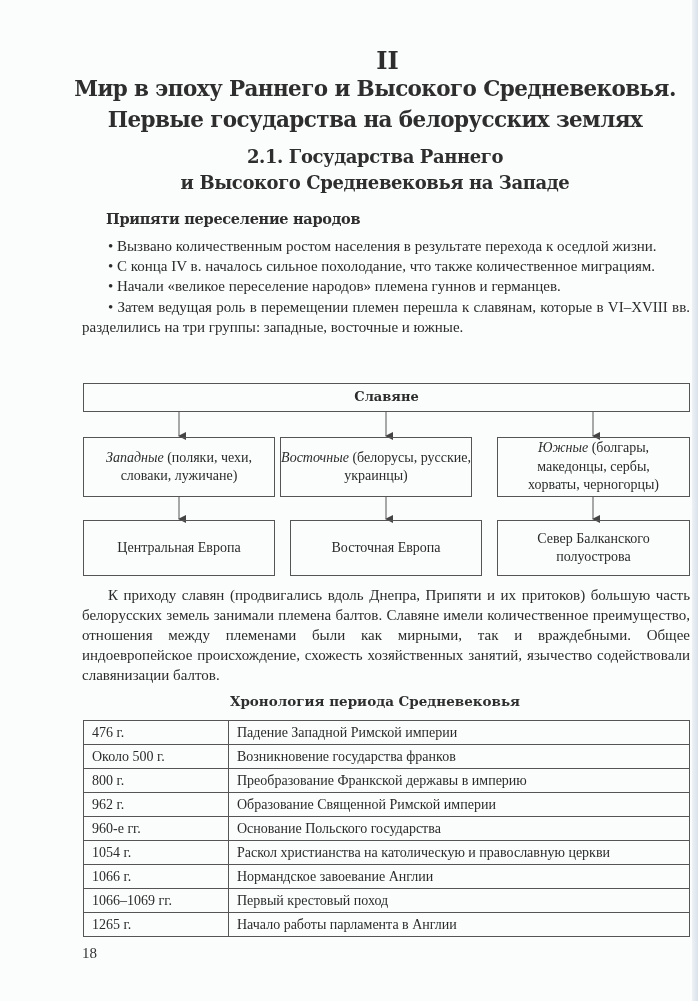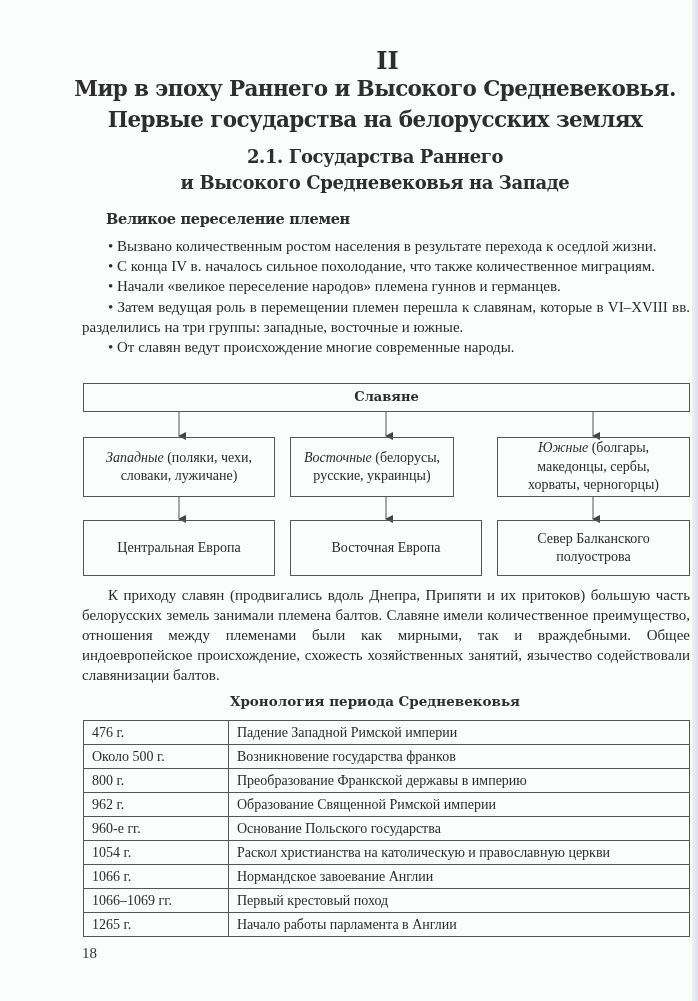--- a/index.html
+++ b/index.html
@@ -42,21 +42,21 @@
     .bullets p { margin: 0; text-indent: 26px; }
     .diagram { position: absolute; left: 0; top: 0; width: 698px; height: 1001px; pointer-events: none; border-radius: 24px; }
     .box {
       position: absolute; border: 1px solid #555; background: transparent;
       display: flex; align-items: center; justify-content: center; text-align: center;
       font-size: 14px; line-height: 18.5px; box-sizing: border-box; pointer-events: auto;
     }
     .box .it { font-style: italic; }
     .box-top { left: 83px; top: 383px; width: 607px; height: 29px; font-weight: bold; font-family: "DejaVu Serif", serif; font-size: 13px; }
     .box-w { left: 83px; top: 437px; width: 192px; height: 60px; }
-    .box-e { left: 290px; top: 437px; width: 164px; height: 60px; }
+    .box-e { left: 280px; top: 437px; width: 192px; height: 60px; }
     .box-s { left: 497px; top: 437px; width: 193px; height: 60px; }
     .box-w2 { left: 83px; top: 520px; width: 192px; height: 56px; }
     .box-e2 { left: 290px; top: 520px; width: 192px; height: 56px; }
     .box-s2 { left: 497px; top: 520px; width: 193px; height: 56px; text-align: center; }
     svg.arrows { position: absolute; left: 0; top: 0; }
     .para {
       position: absolute; top: 585px; left: 82px; width: 608px;
       font-size: 15px; line-height: 20px; text-align: justify;
     }
     .para p { margin: 0; text-indent: 26px; }
@@ -87,28 +87,27 @@
   <div class="chapter-title">
     <div>Мир в эпоху Раннего и Высокого Средневековья.</div>
     <div>Первые государства на белорусских землях</div>
   </div>
 
   <div class="section-title">
     <div>2.1. Государства Раннего</div>
     <div>и Высокого Средневековья на Западе</div>
   </div>
 
-  <div class="sub-heading">Великое переселение племен</div>
+  <div class="sub-heading">Припяти переселение народов</div>
 
   <div class="bullets">
     <p>• Вызвано количественным ростом населения в результате перехода к оседлой жизни.</p>
     <p>• С конца IV в. началось сильное похолодание, что также количественное миграциям.</p>
     <p>• Начали «великое переселение народов» племена гуннов и германцев.</p>
     <p>• Затем ведущая роль в перемещении племен перешла к славянам, которые в VI–XVIII вв. разделились на три группы: западные, восточные и южные.</p>
-    <p>• От славян ведут происхождение многие современные народы.</p>
   </div>
 
   <div class="diagram">
     <svg class="arrows" width="698" height="1001">
       <defs>
         <marker id="ah" markerWidth="8" markerHeight="8" refX="4" refY="7" orient="auto" markerUnits="userSpaceOnUse">
           <path d="M0,0 L8,0 L4,8 Z" fill="#444"></path>
         </marker>
       </defs>
       <line x1="179" y1="412" x2="179" y2="436" stroke="#555" stroke-width="1" marker-end="url(#ah)"></line>

